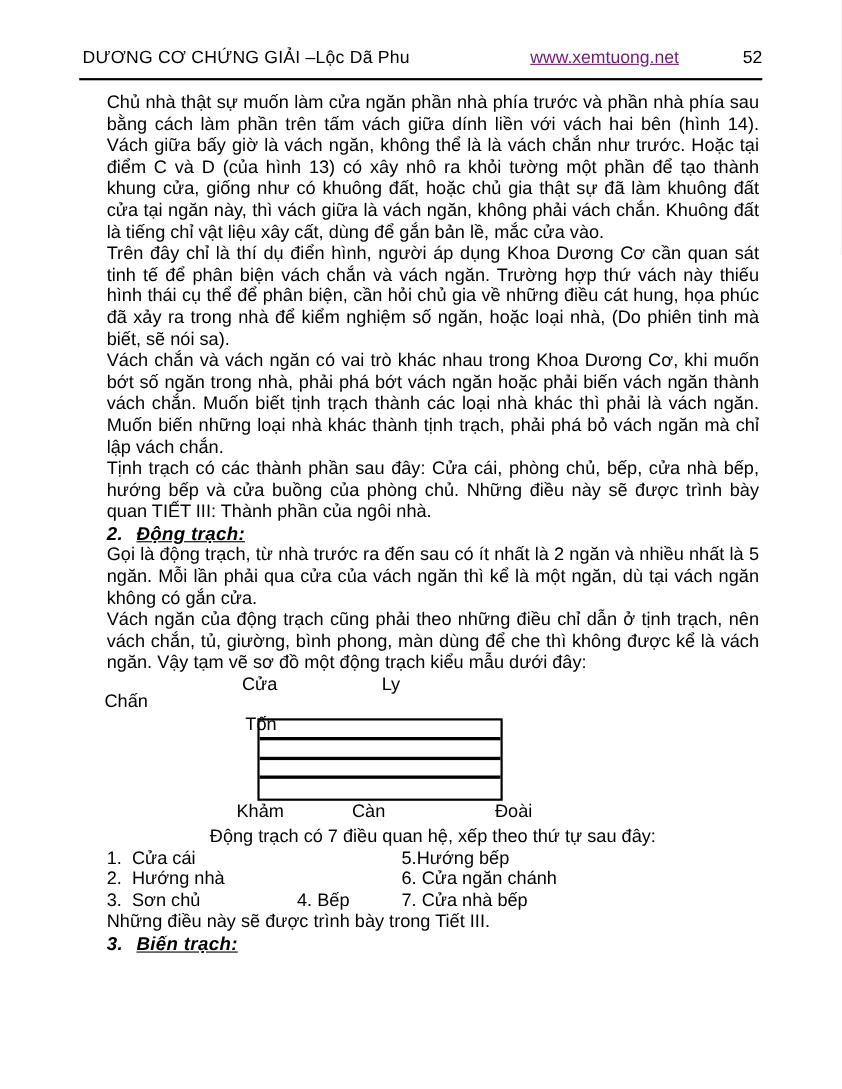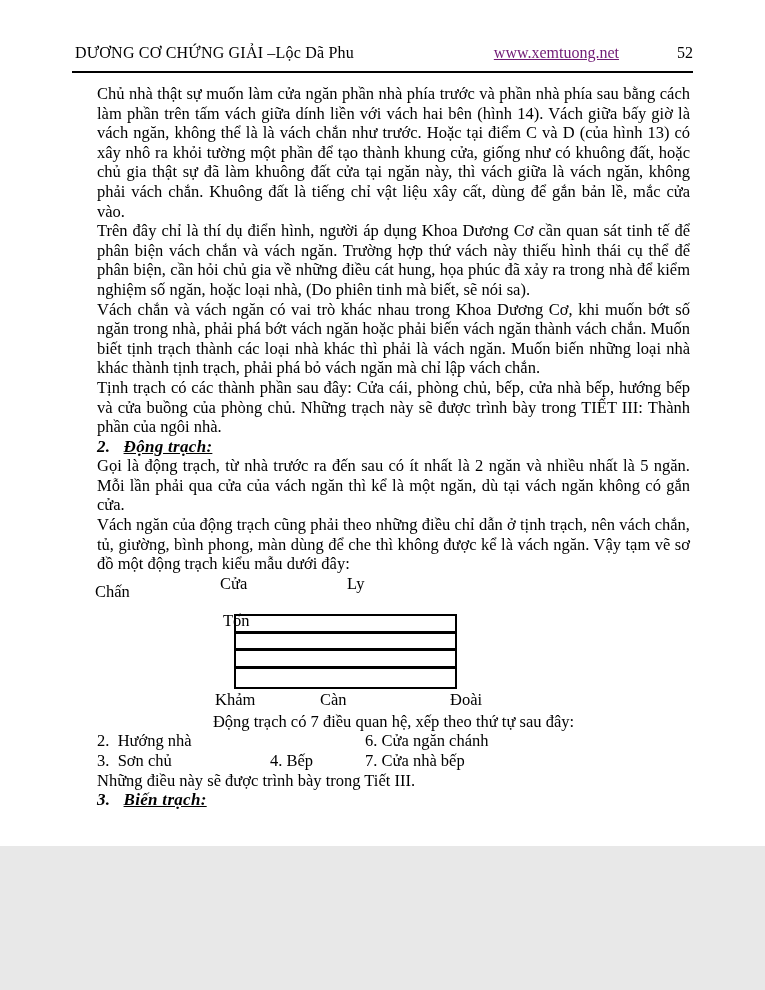--- a/index.html
+++ b/index.html
@@ -1,22 +1,22 @@
 <!DOCTYPE html>
 <html><head>
 <meta charset="utf-8">
 <style>
   html, body { margin: 0; padding: 0; background: #e8e8e8; }
   .page {
     position: relative;
     width: 765px;
-    height: 846px;
+    height: 990px;
     margin: 0 auto;
     background: #ffffff;
-    font-family: Liberation Serif, serif;
+    font-family: Liberation Sans, sans-serif;
     color: #000;
     overflow: hidden;
   }
 
   
   .header {
     position: absolute;
     top: 44px;
     left: 75px;
     width: 618px;
@@ -60,21 +60,21 @@
   .section-heading .sec-num { display: inline-block; min-width: 22px; }
   .section-heading .sec-title { text-decoration: underline; text-align: right; }
 
   
   .diagram {
     position: relative;
     height: 138px;
     text-align: left;
   }
   .diagram .lbl { position: absolute; white-space: nowrap; }
-  .dg-chan { left: -2px;  top: 8px; }
+  .dg-chan { left: -2px;  top: 16px; }
   .dg-cua  { left: 123px; top: 0; }
   .dg-ly   { left: 250px; top: 0; }
   .dg-ton  { left: 126px; top: 37px; }
   .dg-rect {
     position: absolute;
     left: 137px;
     top: 40px;
     width: 219px;
     height: 71px;
     border: 2px solid #000;
@@ -103,21 +103,21 @@
     <a class="header-link" href="#">www.xemtuong.net</a>
     <span class="header-page">52</span>
   </div>
   <div class="header-rule"></div>
 
   <div class="content">
 
     <p>Chủ nhà thật sự muốn làm cửa ngăn phần nhà phía trước và phần nhà phía sau bằng cách làm phần trên tấm vách giữa dính liền với vách hai bên (hình 14). Vách giữa bấy giờ là vách ngăn, không thể là là vách chắn như trước. Hoặc tại điểm C và D (của hình 13) có xây nhô ra khỏi tường một phần để tạo thành khung cửa, giống như có khuông đất, hoặc chủ gia thật sự đã làm khuông đất cửa tại ngăn này, thì vách giữa là vách ngăn, không phải vách chắn. Khuông đất là tiếng chỉ vật liệu xây cất, dùng để gắn bản lề, mắc cửa vào.</p>
     <p>Trên đây chỉ là thí dụ điển hình, người áp dụng Khoa Dương Cơ cần quan sát tinh tế để phân biện vách chắn và vách ngăn. Trường hợp thứ vách này thiếu hình thái cụ thể để phân biện, cần hỏi chủ gia về những điều cát hung, họa phúc đã xảy ra trong nhà để kiểm nghiệm số ngăn, hoặc loại nhà, (Do phiên tinh mà biết, sẽ nói sa).</p>
     <p>Vách chắn và vách ngăn có vai trò khác nhau trong Khoa Dương Cơ, khi muốn bớt số ngăn trong nhà, phải phá bớt vách ngăn hoặc phải biến vách ngăn thành vách chắn. Muốn biết tịnh trạch thành các loại nhà khác thì phải là vách ngăn. Muốn biến những loại nhà khác thành tịnh trạch, phải phá bỏ vách ngăn mà chỉ lập vách chắn.</p>
-    <p>Tịnh trạch có các thành phần sau đây: Cửa cái, phòng chủ, bếp, cửa nhà bếp, hướng bếp và cửa buồng của phòng chủ. Những trạch này sẽ được trình bày trong TIẾT III: Thành phần của ngôi nhà.</p>
+    <p>Tịnh trạch có các thành phần sau đây: Cửa cái, phòng chủ, bếp, cửa nhà bếp, hướng bếp và cửa buồng của phòng chủ. Những điều này sẽ được trình bày quan TIẾT III: Thành phần của ngôi nhà.</p>
 
     <div class="section-heading">
       <span class="sec-num">2.</span>
       <span class="sec-title">Động trạch:</span>
     </div>
 
     <p>Gọi là động trạch, từ nhà trước ra đến sau có ít nhất là 2 ngăn và nhiều nhất là 5 ngăn. Mỗi lần phải qua cửa của vách ngăn thì kể là một ngăn, dù tại vách ngăn không có gắn cửa.</p>
     <p>Vách ngăn của động trạch cũng phải theo những điều chỉ dẫn ở tịnh trạch, nên vách chắn, tủ, giường, bình phong, màn dùng để che thì không được kể là vách ngăn. Vậy tạm vẽ sơ đồ một động trạch kiểu mẫu dưới đây:</p>
 
     <div class="diagram">
@@ -132,20 +132,24 @@
         <div class="dg-row"></div>
       </div>
       <span class="lbl dg-kham">Khảm</span>
       <span class="lbl dg-can">Càn</span>
       <span class="lbl dg-doai">Đoài</span>
     </div>
 
     <p style="text-align:center">Động trạch có 7 điều quan hệ, xếp theo thứ tự sau đây:</p>
 
     <div class="rel-row">
+      <span class="w268">1.  Cửa cái</span>
+      <span>5.Hướng bếp</span>
+    </div>
+    <div class="rel-row">
       <span class="w268">2.  Hướng nhà</span>
       <span>6. Cửa ngăn chánh</span>
     </div>
     <div class="rel-row">
       <span class="w173">3.  Sơn chủ</span>
       <span class="w95">4. Bếp</span>
       <span>7. Cửa nhà bếp</span>
     </div>
 
     <p style="text-align:left">Những điều này sẽ được trình bày trong Tiết III.</p>

